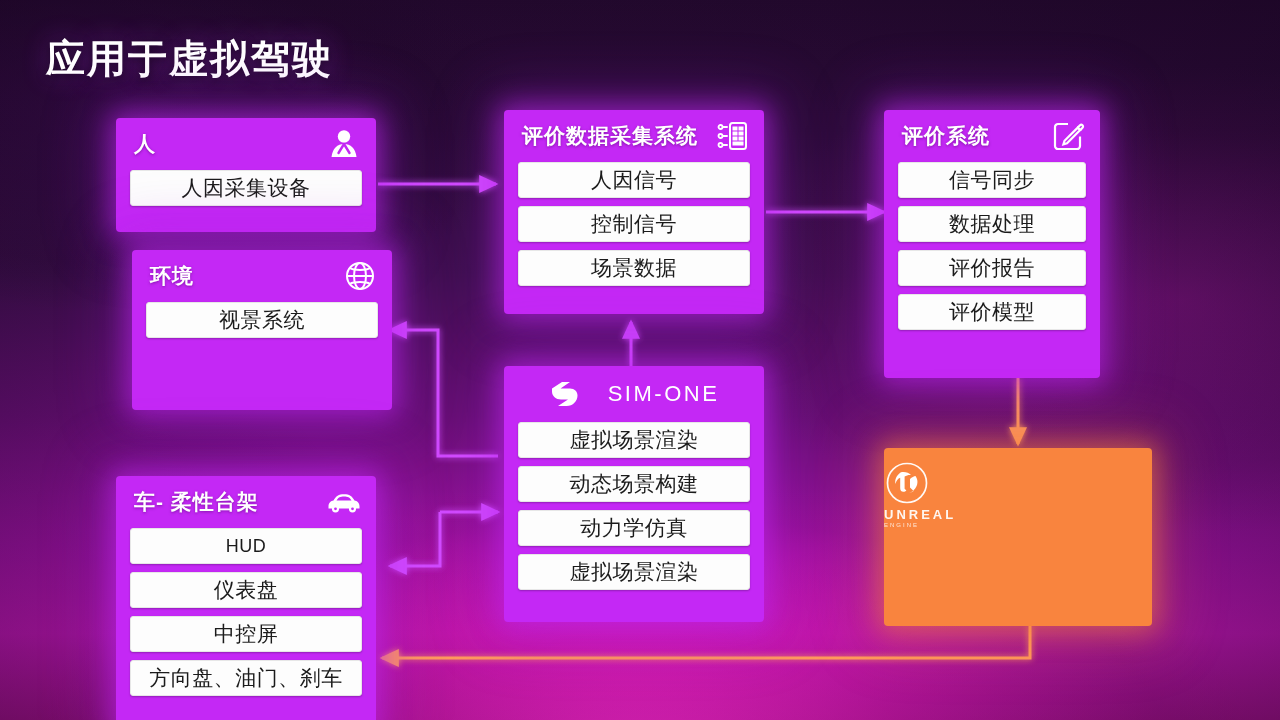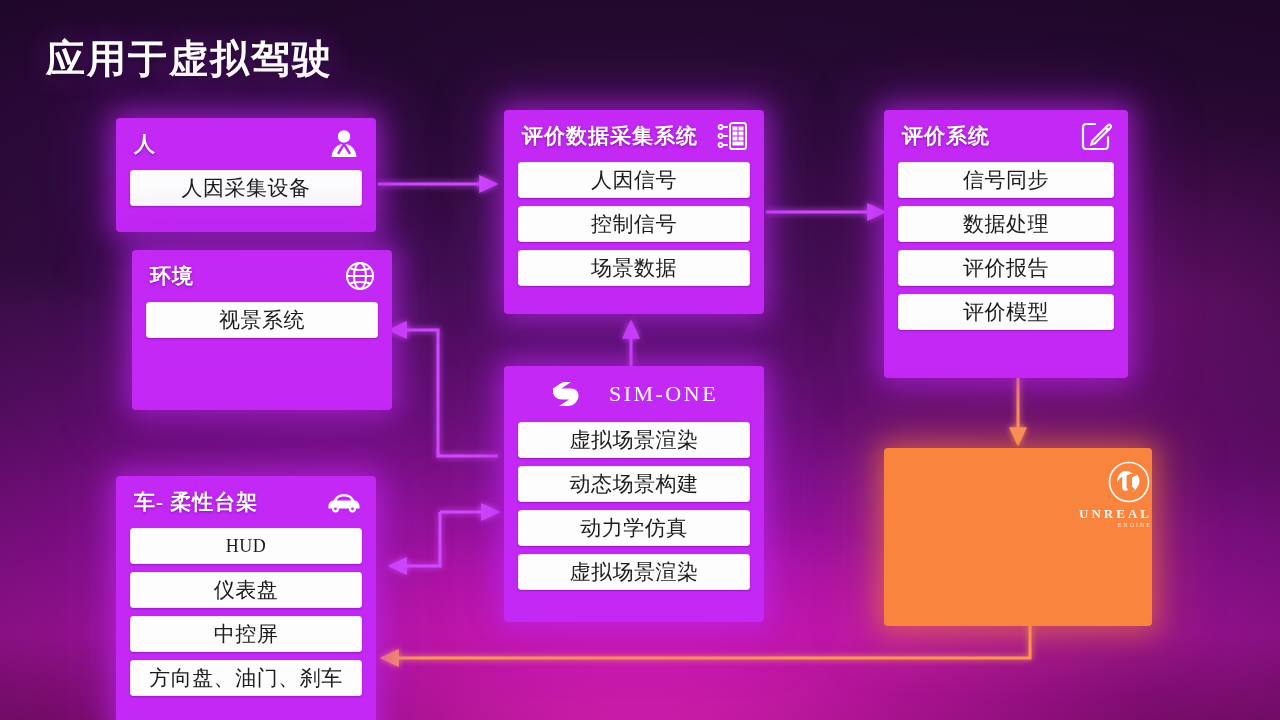--- a/index.html
+++ b/index.html
@@ -1,21 +1,21 @@
 <!DOCTYPE html>
 <html><head>
 <meta charset="utf-8">
 <style>
   html,body{margin:0;padding:0;}
   body{
     width:1280px;height:720px;overflow:hidden;
     font-family:"Liberation Sans","DejaVu Sans",sans-serif;
     background:#1a0a22;
   }
-  #stage{position:relative;width:1280px;height:720px;overflow:hidden;font-family:Liberation Serif, serif;}
+  #stage{position:relative;width:1280px;height:720px;overflow:hidden;}
 
   
   .bg{position:absolute;inset:0;}
   .bg-base{
     background:
       linear-gradient(180deg,
         #23092e 0%,
         #2b0b38 18%,
         #3d0f4d 38%,
         #660f73 58%,
@@ -101,21 +101,21 @@
 
   
   .brand-head{
     height:56px;display:flex;align-items:center;justify-content:center;gap:27px;
   }
   .brand-text{
     font-size:22px;color:#ffffff;letter-spacing:2.5px;font-weight:500;
   }
   
   .ue-head{
-    height:91px;display:flex;flex-direction:column;align-items:flex-end;justify-content:center;
+    height:91px;display:flex;flex-direction:column;align-items:flex-start;justify-content:center;
   }
   .ue-word{
     font-size:13px;color:#ffffff;letter-spacing:3px;margin-top:1px;font-weight:bold;opacity:.92;
   }
   .ue-sub{font-size:6px;color:#ffffff;letter-spacing:2px;opacity:.8;}
 
   
   .arrows{position:absolute;inset:0;pointer-events:none;}
 </style>
 </head>
@@ -272,21 +272,21 @@
       <span class="brand-text">SIM-ONE</span>
     </div>
     <div class="rows">
       <div class="row">虚拟场景渲染</div>
       <div class="row">动态场景构建</div>
       <div class="row">动力学仿真</div>
       <div class="row">虚拟场景渲染</div>
     </div>
   </div>
 
-  <div class="panel purple" style="left:884px;top:110px;width:244px;height:268px;">
+  <div class="panel purple" style="left:884px;top:110px;width:216px;height:268px;">
     <div class="panel-head">
       <span class="panel-title">评价系统</span>
       <span class="panel-icon">
         <svg width="34" height="34" viewBox="0 0 34 34" fill="none" stroke="#ffffff" stroke-width="2.2">
           <path d="M29 17.5 L29 27 C29 28.6 27.6 30 26 30 L7 30 C5.4 30 4 28.6 4 27 L4 8 C4 6.4 5.4 5 7 5 L17 5"></path>
           <path d="M13.5 21.8 L12.4 25.4 L16 24.3 L29.2 11.1 L26.7 8.6 Z"></path>
           <path d="M26.7 8.6 L29 6.3 C29.7 5.6 30.8 5.6 31.5 6.3 C32.2 7 32.2 8.1 31.5 8.8 L29.2 11.1"></path>
         </svg>
       </span>
     </div>

